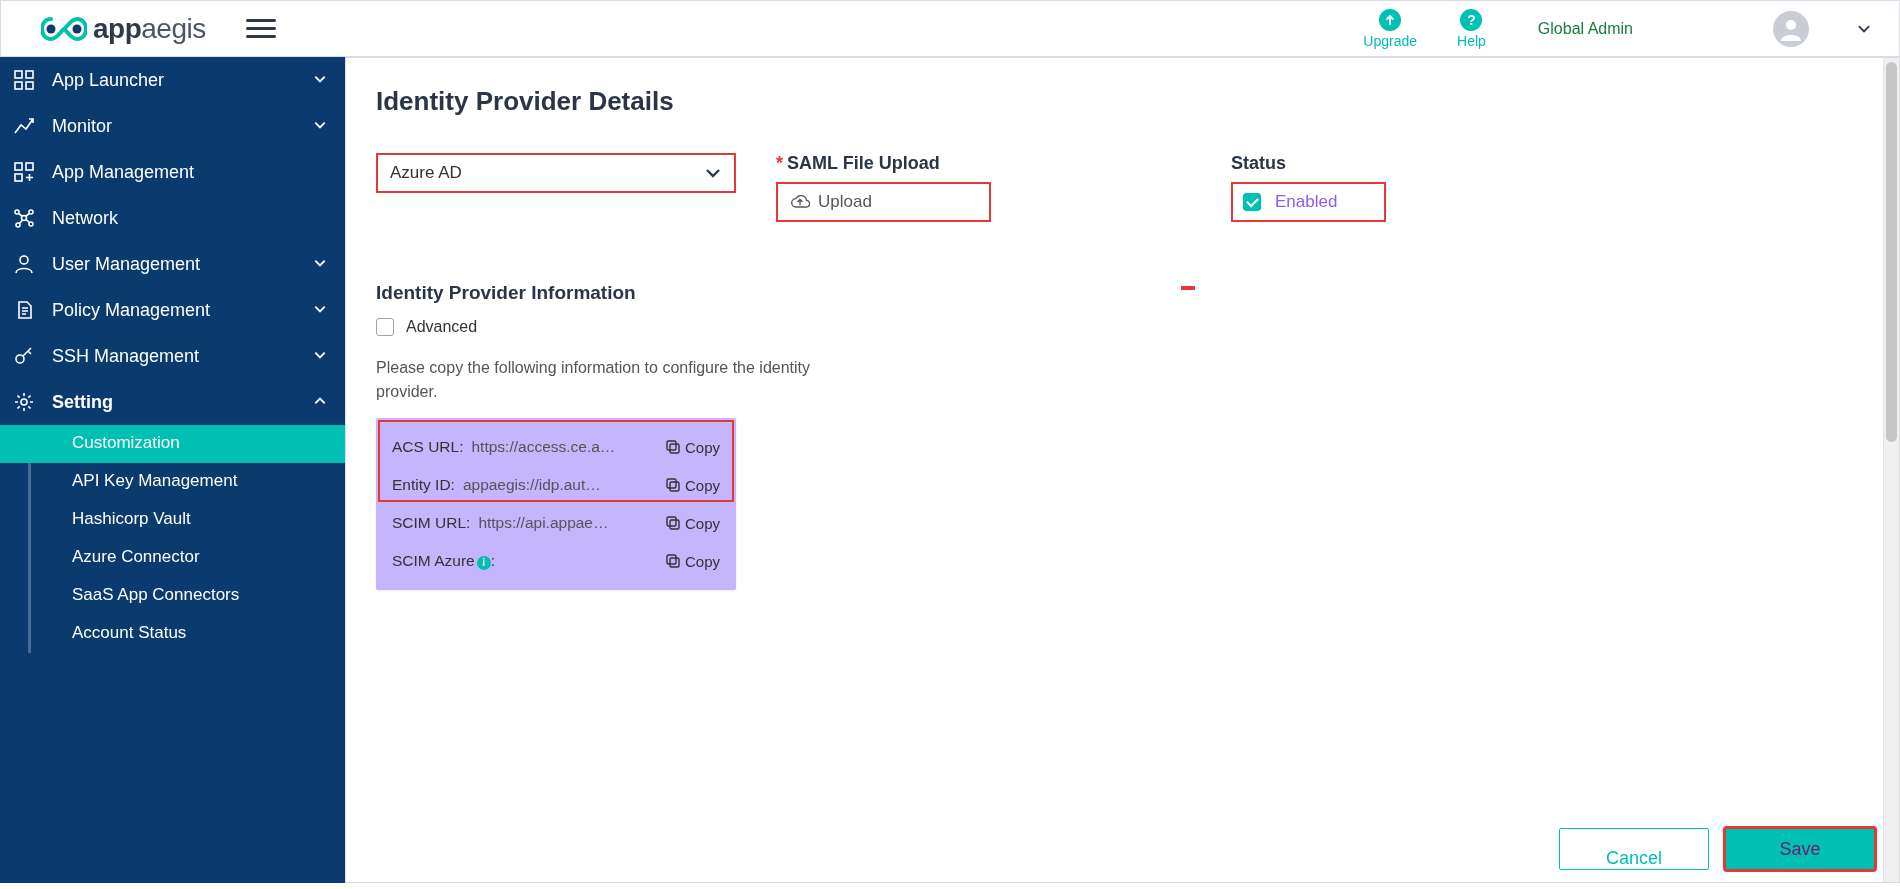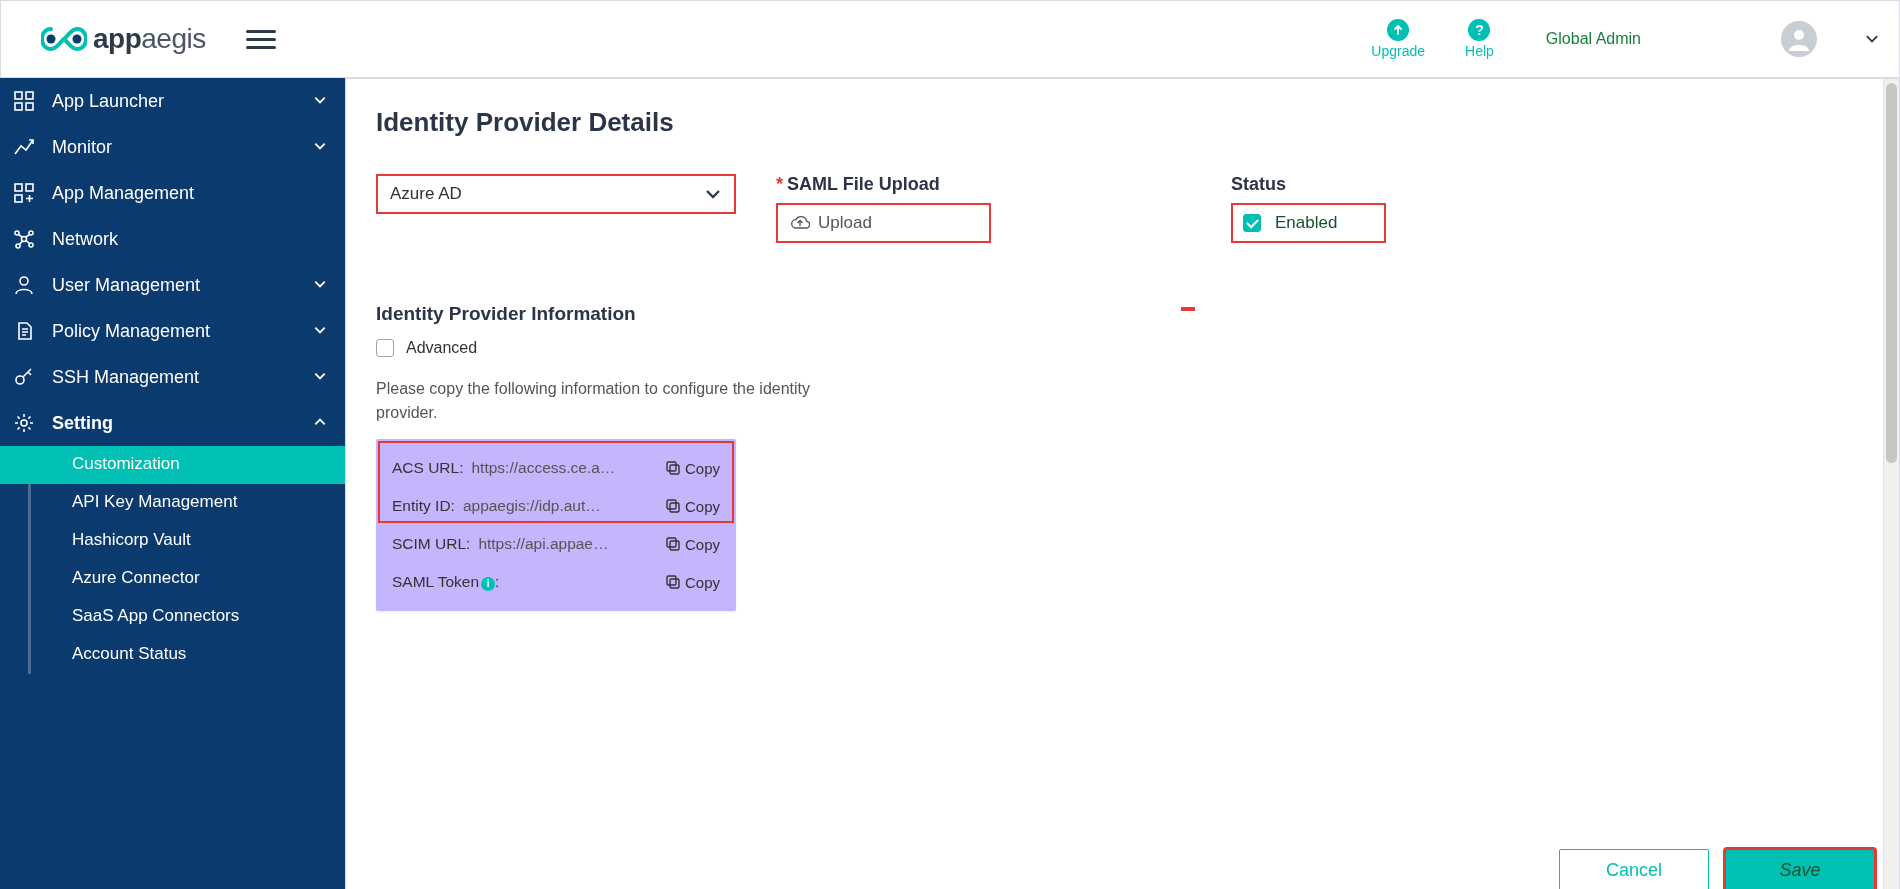--- a/index.html
+++ b/index.html
@@ -20,25 +20,25 @@
     font-family: Arial, Helvetica, sans-serif;
     font-size: 15px;
     color: var(--text-dark);
     background: #fff;
     width: 1900px;
     height: 889px;
     overflow: hidden;
   }
   
   .topbar {
-    height: 78px;
+    height: 57px;
     border: 1px solid var(--border-gray);
     display: flex;
     align-items: center;
-    padding: 0 20px 0 40px;
+    padding: 0 28px 0 40px;
     gap: 40px;
     background: #fff;
   }
   .logo {
     display: flex;
     align-items: center;
     gap: 6px;
     font-size: 28px;
     font-weight: 700;
     color: var(--text-dark);
@@ -203,21 +203,21 @@
   }
   .status-box {
     width: 155px;
     height: 40px;
     border: 2px solid var(--red);
     display: flex;
     align-items: center;
     gap: 14px;
     padding: 0 10px;
     font-size: 17px;
-    color: #14532d;
+    color: #8b5cf6;
     background: #fff;
   }
   .checkbox {
     width: 18px; height: 18px;
     border: 1.5px solid #9AA3AF;
     border-radius: 3px;
     display: flex; align-items: center; justify-content: center;
     cursor: pointer;
     background: #fff;
   }
@@ -304,27 +304,27 @@
     height: 42px;
     font-size: 18px;
     border-radius: 2px;
     cursor: pointer;
     display: flex; align-items: center; justify-content: center;
     border: 1px solid var(--teal);
   }
   .btn.cancel {
     background: #fff;
     color: var(--teal);
+    align-items: flex-end;
   }
   .btn.save {
     background: var(--teal);
-    color: #14532d;
+    color: #701a75;
     outline: 3px solid var(--red);
     outline-offset: -1px;
-    font-style: italic;
   }
   .right-scroll {
     position: absolute;
     right: 0; top: 0; bottom: 0;
     width: 16px;
     background: #F0F0F0;
     border-left: 1px solid #E3E3E3;
   }
   .right-scroll .thumb {
     position: absolute;
@@ -585,21 +585,21 @@
             <svg width="16" height="16" viewBox="0 0 16 16" stroke="#333" stroke-width="1.4" fill="none">
                 <rect x="5" y="5" width="9" height="9" rx="1.5"></rect>
                 <rect x="2" y="2" width="9" height="9" rx="1.5"></rect>
               </svg>
             <span>Copy</span>
           </span>
         </div>
 
         <div class="info-row">
           <span class="info-label">
-            <span>SAML Token</span><span class="info-icon">i</span><span>:</span>
+            <span>SCIM Azure</span><span class="info-icon">i</span><span>:</span>
           </span>
           <span class="info-value"></span>
           <span class="copy-btn">
             <svg width="16" height="16" viewBox="0 0 16 16" stroke="#333" stroke-width="1.4" fill="none">
                 <rect x="5" y="5" width="9" height="9" rx="1.5"></rect>
                 <rect x="2" y="2" width="9" height="9" rx="1.5"></rect>
               </svg>
             <span>Copy</span>
           </span>
         </div>

